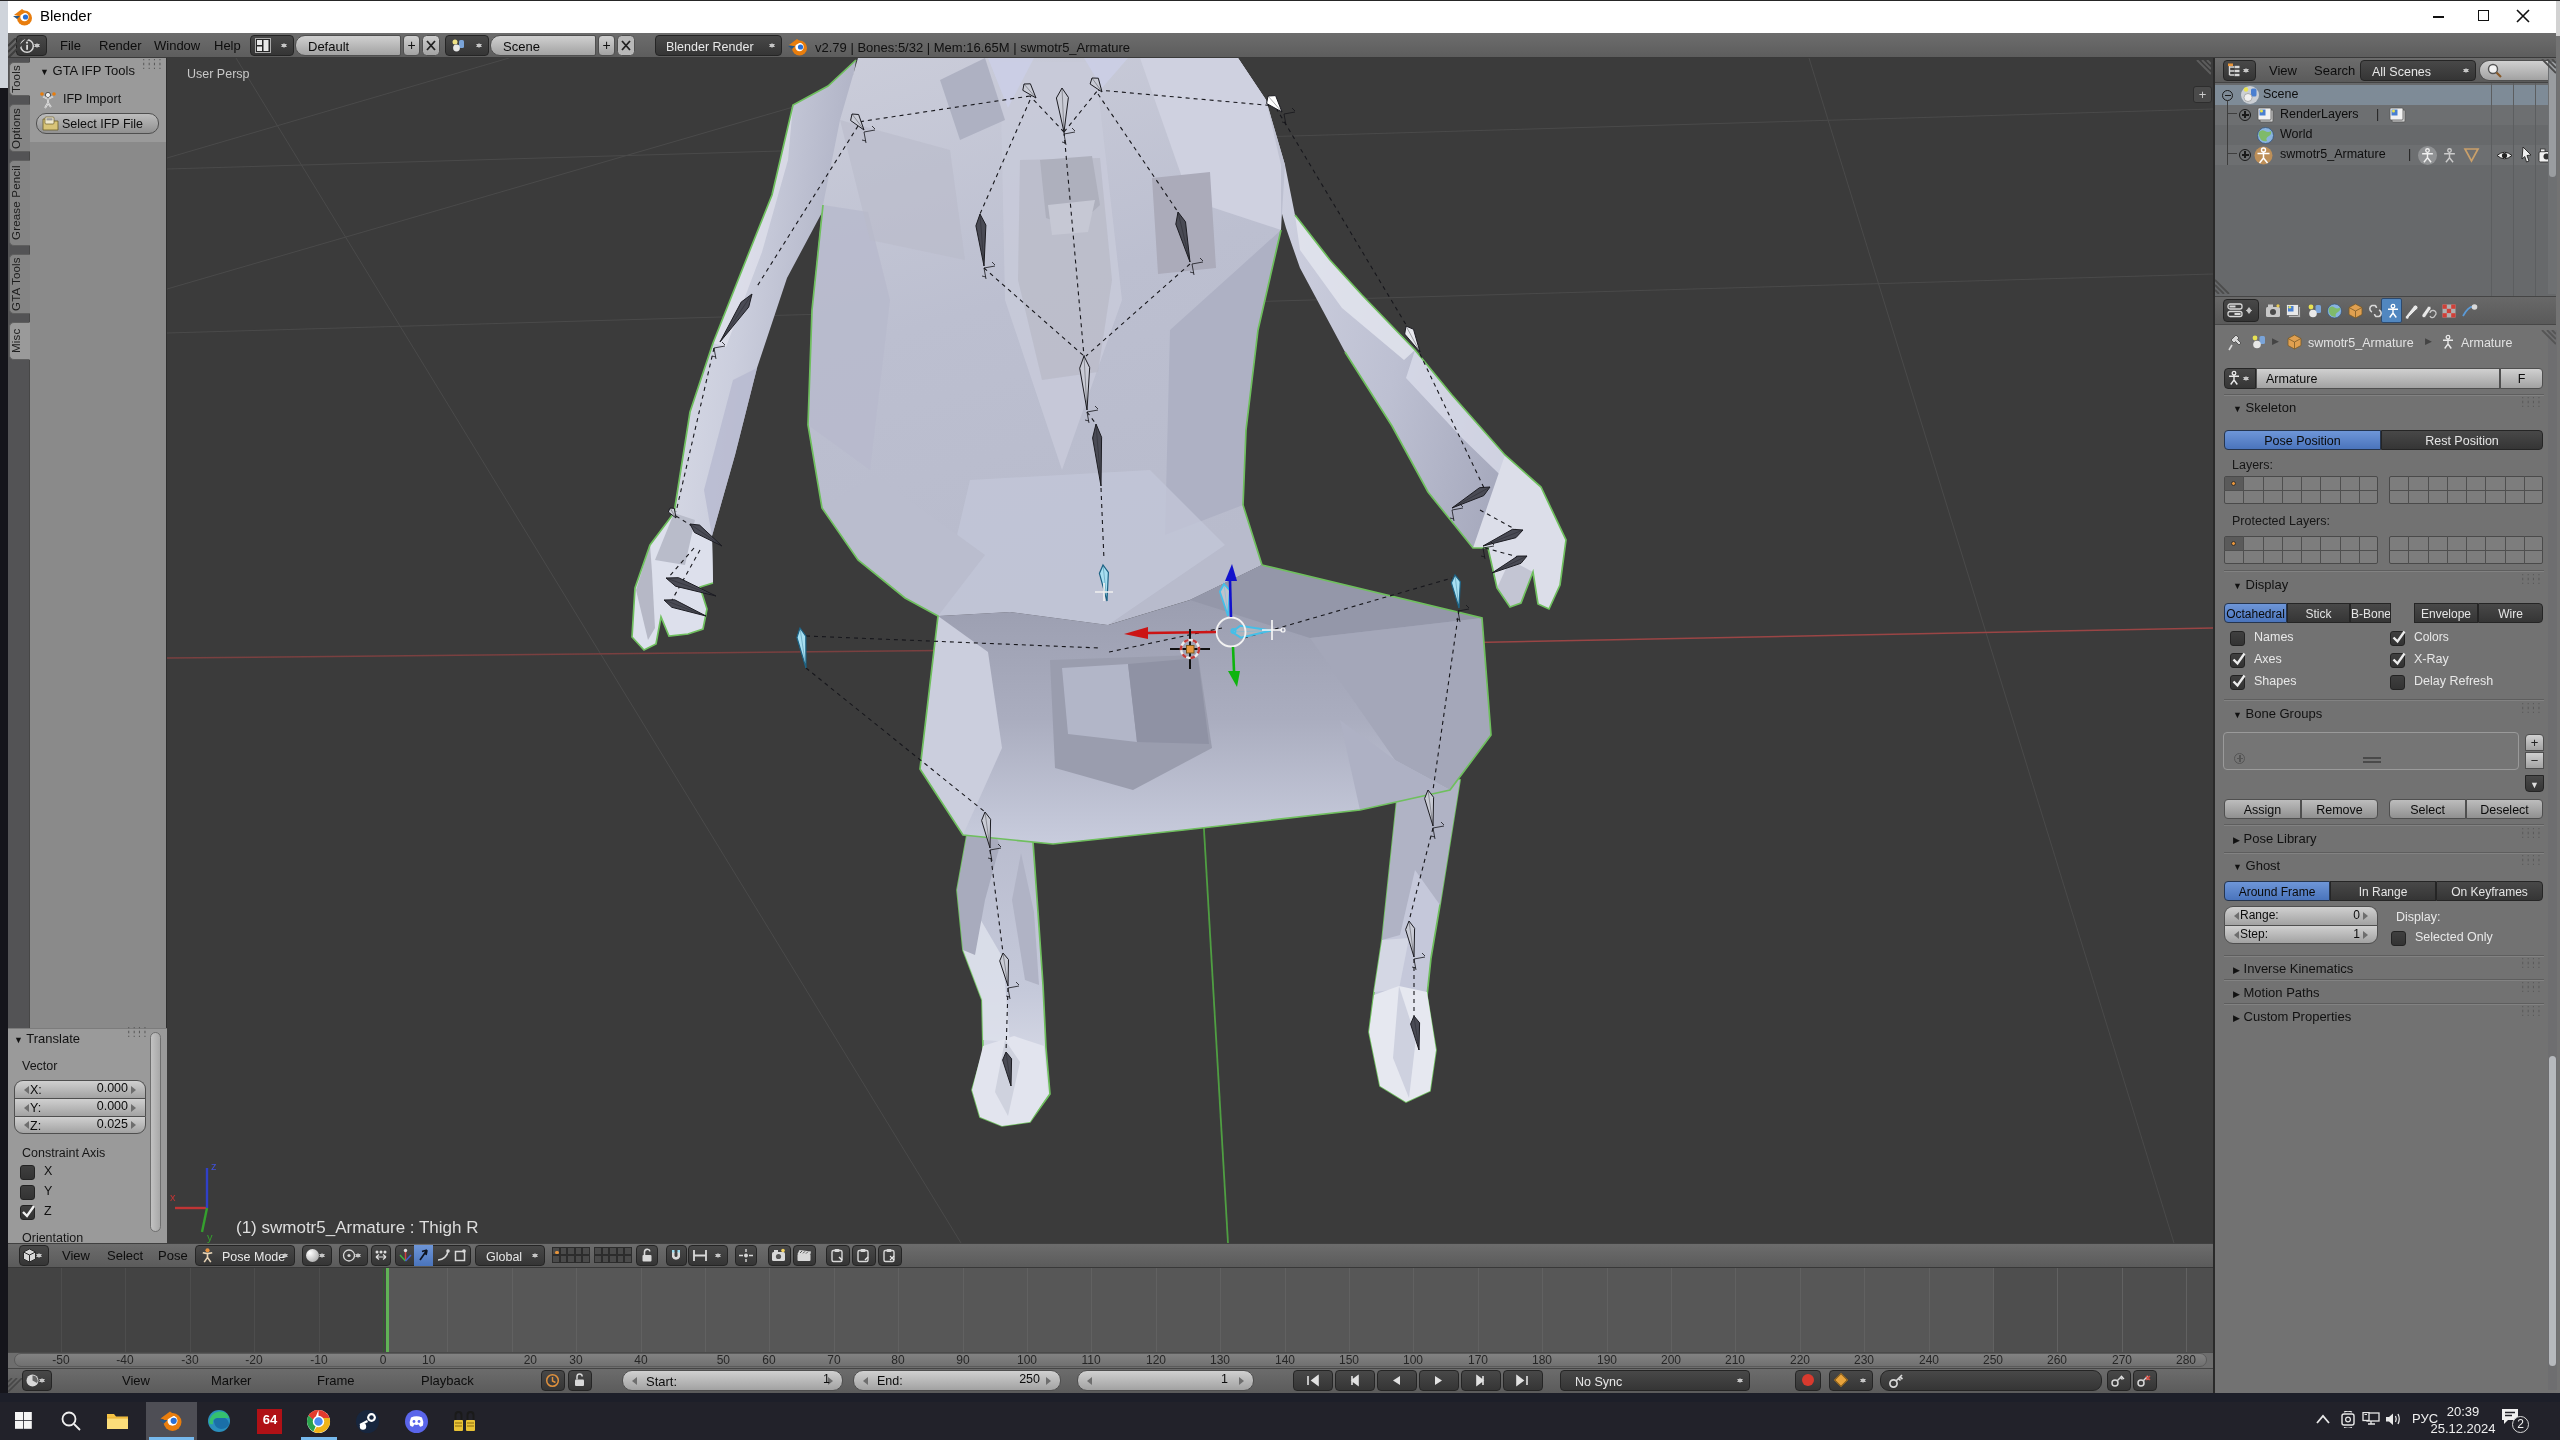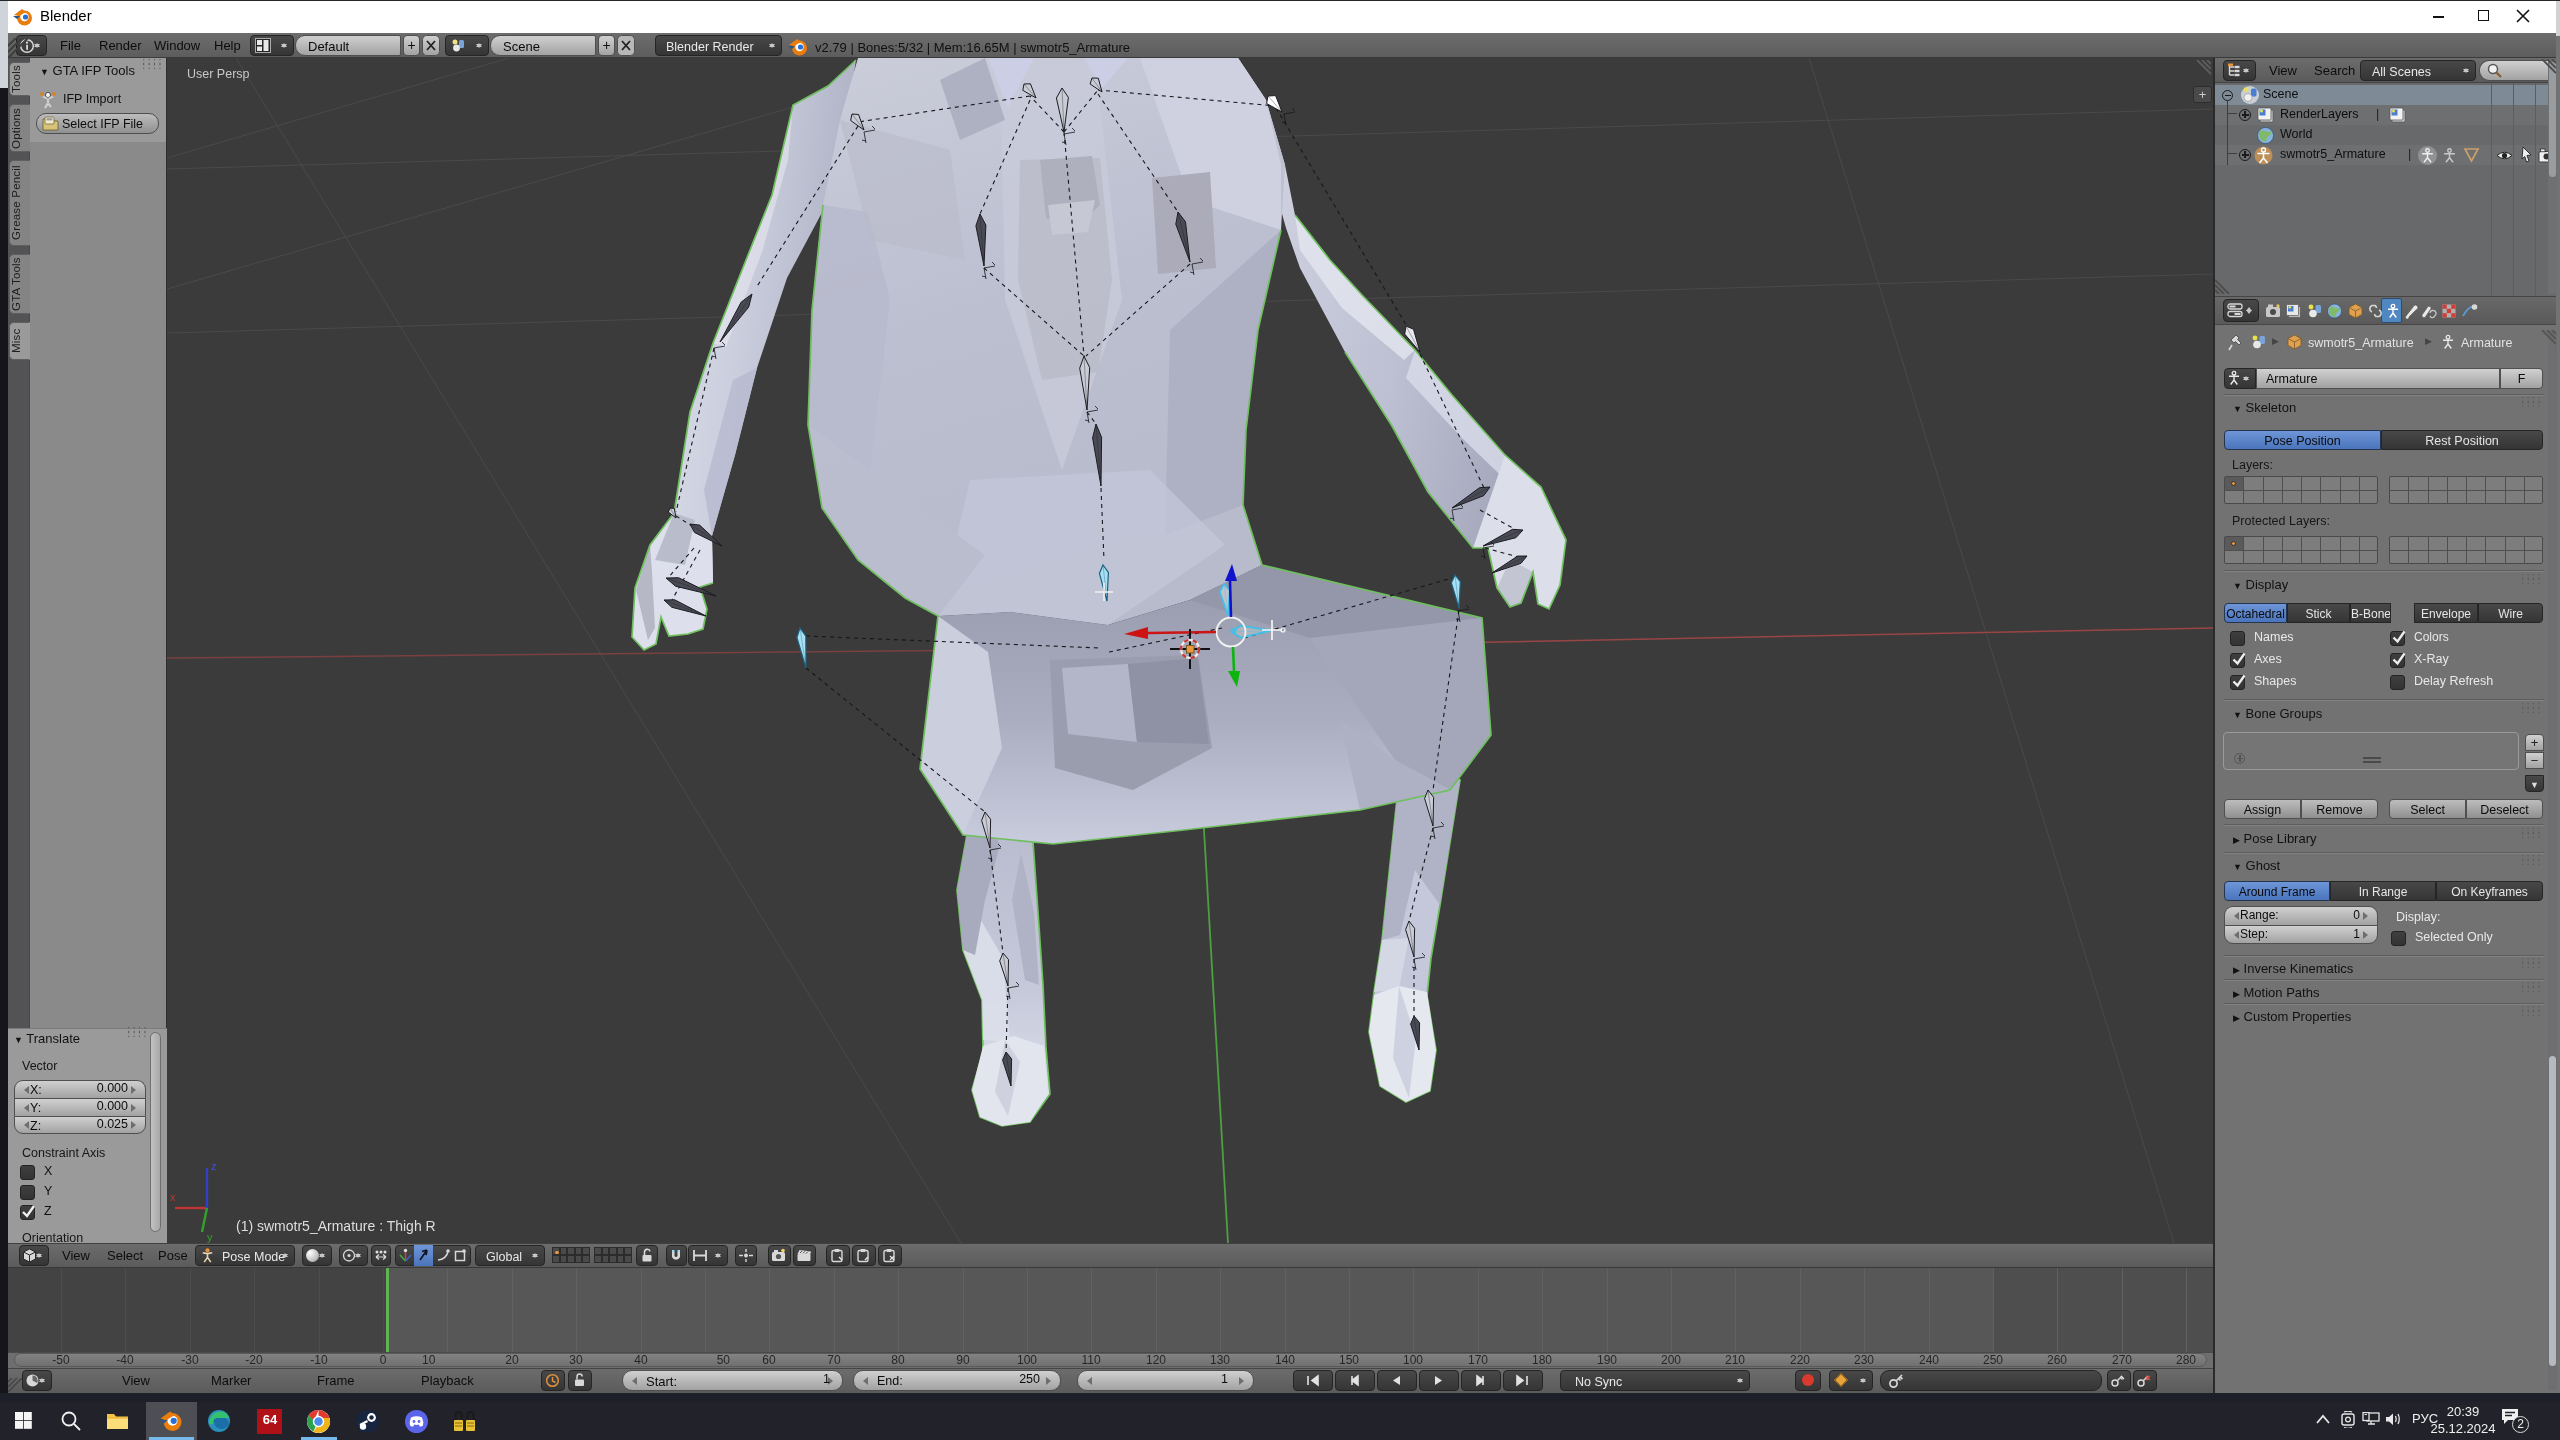--- a/index.html
+++ b/index.html
@@ -353,21 +353,21 @@
       <path d="M1262,630 L1282,630 M1272,620 L1272,640" stroke="#f5f5f5" stroke-width="1.7" fill="none"></path>
       <circle cx="1283" cy="630" r="2" fill="none" stroke="#f5f5f5" stroke-width="1.2"></circle>
       <path d="M1095,592 L1113,592 M1104,583 L1104,601" stroke="#f0f0f0" stroke-width="1.6" fill="none"></path>
       <path d="M1022,586 l14,0 M1029,579 l0,14" stroke="#f0f0f0" stroke-width="1.4" opacity="0"></path>
       <path d="M1190,629 L1190,669 M1170,649 L1210,649" stroke="#111" stroke-width="2"></path>
       <circle cx="1190" cy="649" r="9" fill="none" stroke="#ececec" stroke-width="2.4"></circle>
       <circle cx="1190" cy="649" r="9" fill="none" stroke="#c23b3b" stroke-width="2.4" stroke-dasharray="4.5,4.5"></circle>
       <rect x="1186.5" y="645.5" width="7.5" height="7.5" fill="#e8983f" stroke="#7a5a20" stroke-width="1"></rect>
     </svg>
     <div class="a tx" style="left:20px;top:9px;font-size:12.5px;color:#c8c8c8;">User Persp</div>
-    <div class="a tx" style="left:69px;top:1160px;font-size:14px;color:#dedede;">(1) swmotr5_Armature : Thigh R</div>
+    <div class="a tx" style="left:69px;top:1160px;font-size:17px;color:#dedede;">(1) swmotr5_Armature : Thigh R</div>
     <svg class="a" style="left:0px;top:1100px" width="70" height="85" viewBox="0 0 70 85">
 <path d="M8,50 L40,50" stroke="#c03535" stroke-width="2.4"></path>
 <path d="M40,10 L40,50" stroke="#3040c8" stroke-width="2.4"></path>
 <path d="M40,50 L35,74" stroke="#35a02e" stroke-width="2.4"></path>
 <text x="3" y="43" fill="#c03535" font-size="11">x</text>
 <text x="44" y="12" fill="#4050d8" font-size="11">z</text>
 <text x="40" y="83" fill="#35a02e" font-size="11">y</text>
     </svg>
     <div class="a" style="left:2026px;top:28px;width:19px;height:17px;background:#4a4a4a;border:1px solid #2d2d2d;border-radius:3px;color:#ccc;font-size:13px;text-align:center;line-height:15px;">+</div>
     <svg class="a" style="left:2024px;top:2px" width="20" height="20" viewBox="0 0 20 20">
@@ -536,21 +536,21 @@
 <div class="a" style="left:383px;top:1268px;width:1px;height:84px;background:#2f5c2b;"></div>
 <div class="a" style="left:8px;top:1352px;width:2205px;height:16px;background:#6e6e6e;border-top:1px solid #4a4a4a;"></div>
 <div class="a" style="left:14px;top:1353px;width:2193px;height:14px;background:linear-gradient(#828282,#707070);border:1px solid #5a5a5a;border-radius:7px;"></div>
 <div class="a tx" style="left:36px;top:1353px;width:50px;text-align:center;font-size:12px;color:#262626;">-50</div>
 <div class="a tx" style="left:100px;top:1353px;width:50px;text-align:center;font-size:12px;color:#262626;">-40</div>
 <div class="a tx" style="left:165px;top:1353px;width:50px;text-align:center;font-size:12px;color:#262626;">-30</div>
 <div class="a tx" style="left:229px;top:1353px;width:50px;text-align:center;font-size:12px;color:#262626;">-20</div>
 <div class="a tx" style="left:294px;top:1353px;width:50px;text-align:center;font-size:12px;color:#262626;">-10</div>
 <div class="a tx" style="left:358px;top:1353px;width:50px;text-align:center;font-size:12px;color:#262626;">0</div>
 <div class="a tx" style="left:422px;top:1353px;width:50px;text-align:left;font-size:12px;color:#262626;">10</div>
-<div class="a tx" style="left:487px;top:1353px;width:50px;text-align:center;font-size:12px;color:#262626;">20</div>
+<div class="a tx" style="left:487px;top:1353px;width:50px;text-align:right;font-size:12px;color:#262626;">20</div>
 <div class="a tx" style="left:551px;top:1353px;width:50px;text-align:center;font-size:12px;color:#262626;">30</div>
 <div class="a tx" style="left:616px;top:1353px;width:50px;text-align:center;font-size:12px;color:#262626;">40</div>
 <div class="a tx" style="left:680px;top:1353px;width:50px;text-align:right;font-size:12px;color:#262626;">50</div>
 <div class="a tx" style="left:744px;top:1353px;width:50px;text-align:center;font-size:12px;color:#262626;">60</div>
 <div class="a tx" style="left:809px;top:1353px;width:50px;text-align:center;font-size:12px;color:#262626;">70</div>
 <div class="a tx" style="left:873px;top:1353px;width:50px;text-align:center;font-size:12px;color:#262626;">80</div>
 <div class="a tx" style="left:938px;top:1353px;width:50px;text-align:center;font-size:12px;color:#262626;">90</div>
 <div class="a tx" style="left:1002px;top:1353px;width:50px;text-align:center;font-size:12px;color:#262626;">100</div>
 <div class="a tx" style="left:1066px;top:1353px;width:50px;text-align:center;font-size:12px;color:#262626;">110</div>
 <div class="a tx" style="left:1131px;top:1353px;width:50px;text-align:center;font-size:12px;color:#262626;">120</div>

